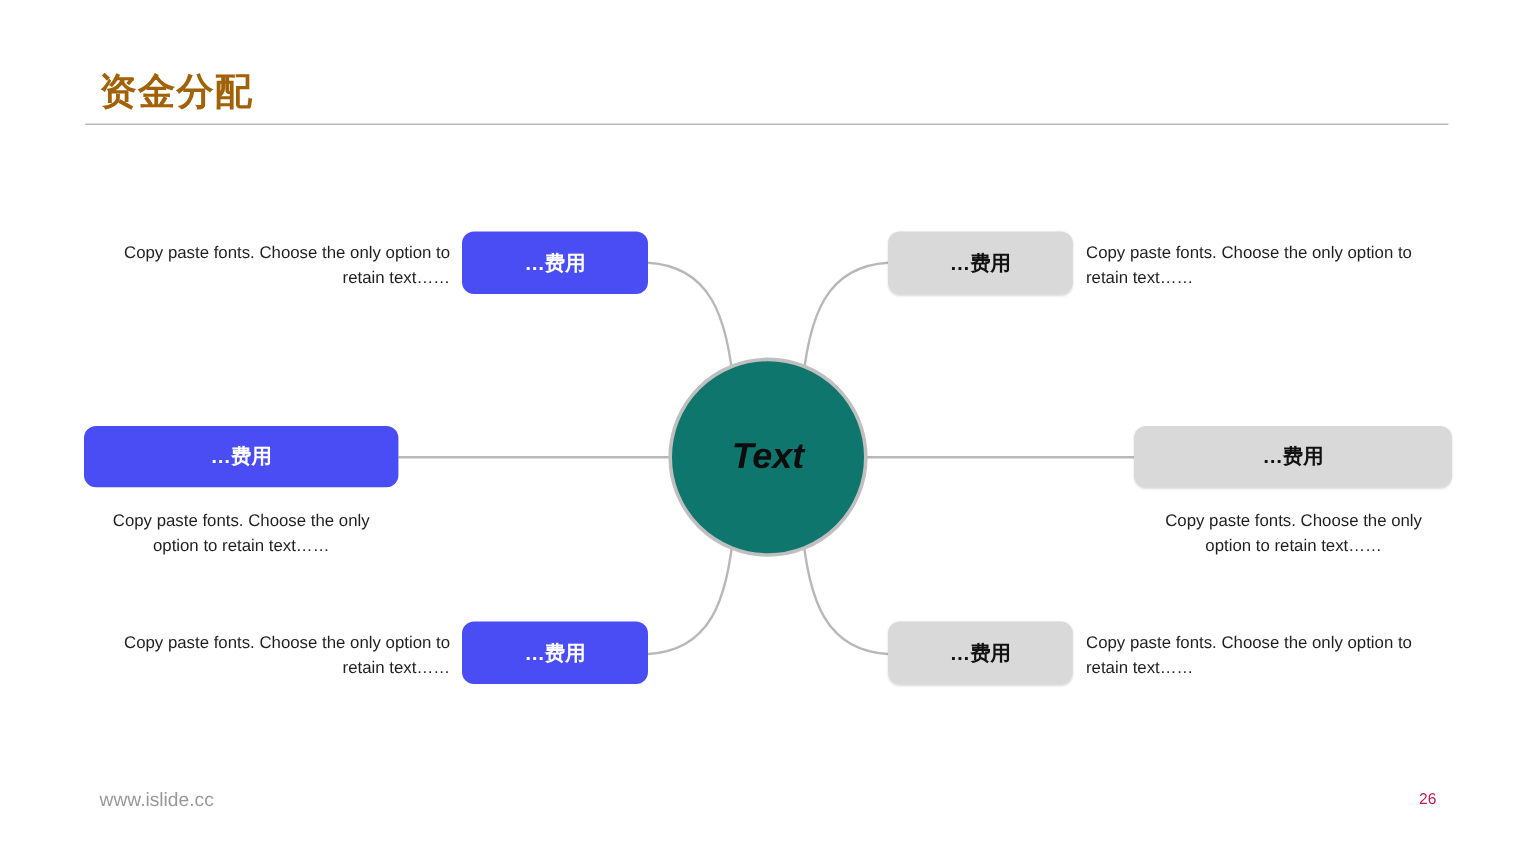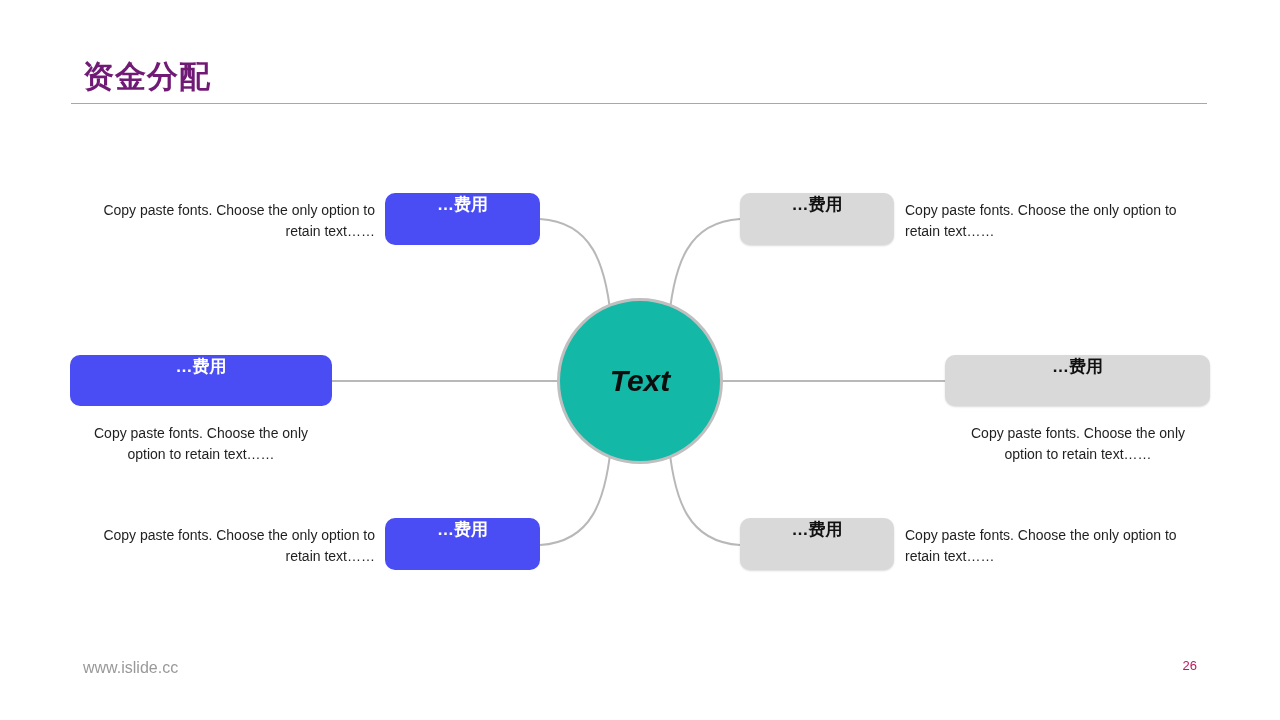--- a/index.html
+++ b/index.html
@@ -13,21 +13,21 @@
   }
 
   
   .title {
     position: absolute;
     left: 83px;
     top: 56px;
     margin: 0;
     font-size: 31px;
     font-weight: 900;
-    color: #701a75;
+    color: #a16207;
     letter-spacing: 1px;
   }
   .title-rule {
     position: absolute;
     left: 71px;
     top: 103px;
     width: 1136px;
     height: 0;
     border-top: 1px solid #a8a8a8;
   }
@@ -45,40 +45,41 @@
     fill: none;
   }
 
   
   .center-circle {
     position: absolute;
     left: 557px;
     top: 298px;
     width: 166px;
     height: 166px;
-    background: #14b8a6;
+    background: #0f766e;
     border: 3px solid #bfbfbf;
     border-radius: 50%;
     box-sizing: border-box;
     display: flex;
     align-items: center;
     justify-content: center;
   }
   .center-circle span {
     font-size: 30px;
     font-weight: 800;
     font-style: italic;
     color: #0d0d0d;
   }
 
   
   .pill {
     position: absolute;
     border-radius: 10px;
     display: flex;
+    align-items: center;
     justify-content: center;
     box-sizing: border-box;
   }
   .pill .pill-label {
     font-size: 17px;
     font-weight: bold;
   }
   .pill.blue { background: var(--accent-blue, #4a4df4); }
   .pill.blue .pill-label { color: #ffffff; }
   .pill.gray { background: var(--node-gray, #d9d9d9); box-shadow: 0 1px 2px rgba(0,0,0,0.15); }

